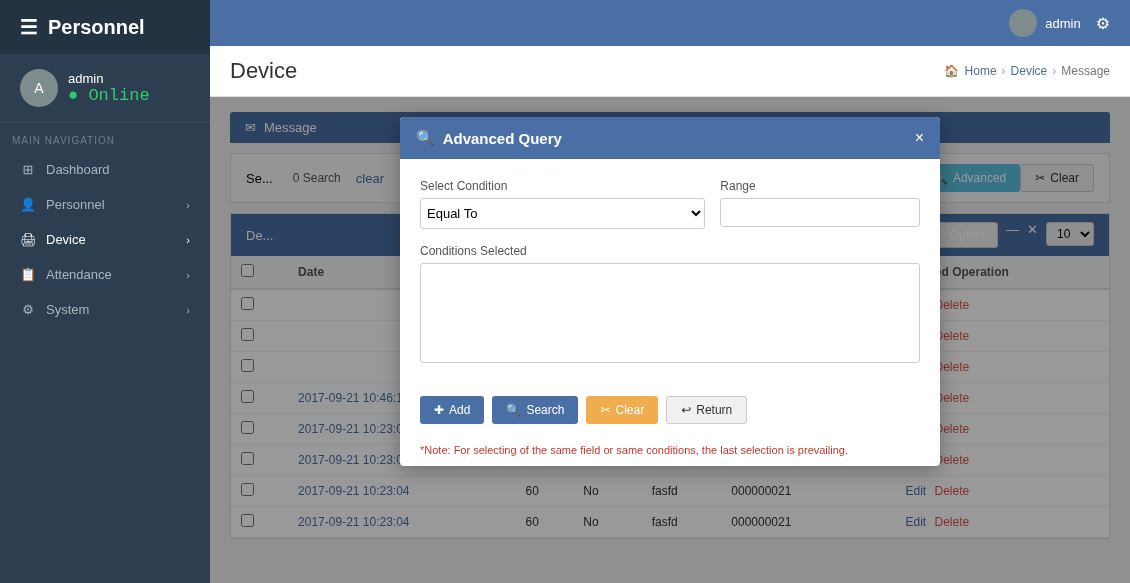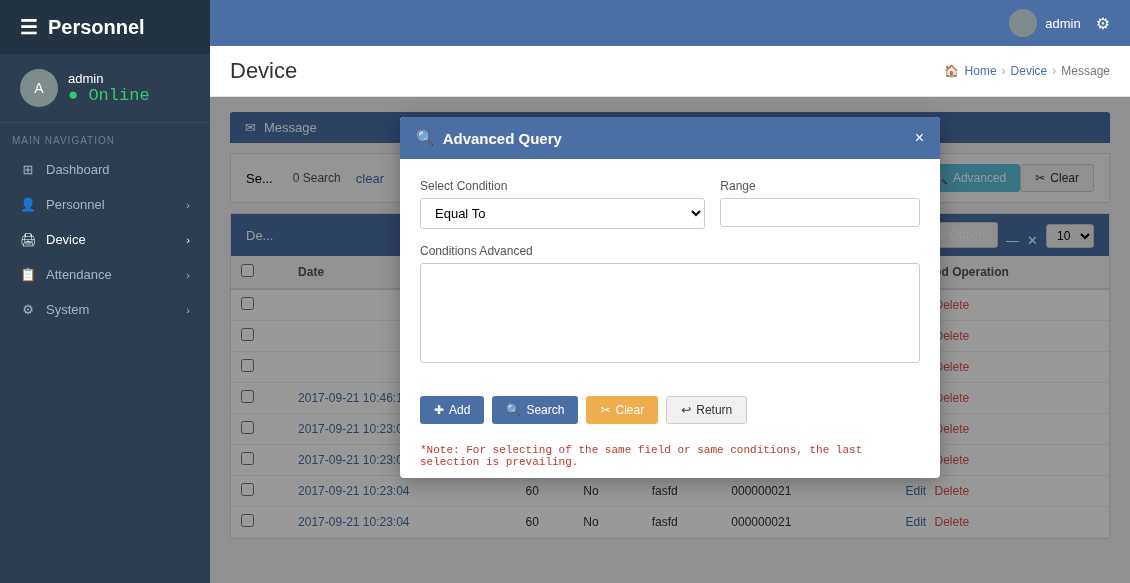--- a/index.html
+++ b/index.html
@@ -202,21 +202,21 @@
       border: 1px solid #ccc;
       border-radius: 3px;
       padding: 6px 10px;
       font-size: 13px;
       outline: none;
       width: 100%;
     }
     .form-select {
       border: 1px solid #ccc;
       border-radius: 3px;
-      padding: 6px 10px;
+      padding: 6px 2px;
       font-size: 13px;
       background: #fff;
       outline: none;
       width: 100%;
       cursor: pointer;
       appearance: auto;
     }
     .conditions-label { font-size: 12px; color: #555; margin-bottom: 5px; }
     .conditions-box {
       border: 1px solid #ccc;
@@ -231,26 +231,25 @@
     .modal-footer {
       padding: 10px 20px 15px;
       display: flex;
       gap: 8px;
       justify-content: flex-start;
     }
     .modal-note {
       padding: 5px 20px 10px;
       font-size: 11px;
       color: #c0392b;
-      font-family: Liberation Mono, monospace;
     }
 
     .page-options {
       display: flex;
-      align-items: flex-end;
+      align-items: flex-start;
       gap: 8px;
     }
     .page-select { padding: 3px 6px; border: 1px solid #ccc; border-radius: 3px; font-size: 12px; }
     .page-header-right { display: flex; align-items: center; gap: 10px; }
     .option-btn { padding: 5px 12px; background: #f0f0f0; border: 1px solid #ccc; border-radius: 3px; font-size: 12px; cursor: pointer; }
   </style>
 </head>
 <body>
 
 <div class="sidebar">
@@ -494,21 +493,21 @@
                 <option>Less Than</option>
                 <option>Contains</option>
               </select>
             </div>
             <div class="form-group" style="flex:0.7;">
               <label>Range</label>
               <input type="text" class="form-control" value="" style="">
             </div>
           </div>
           <div>
-            <div class="conditions-label">Conditions Advanced</div>
+            <div class="conditions-label">Conditions Selected</div>
             <textarea class="conditions-box" style=""></textarea>
           </div>
         </div>
         <div class="modal-footer">
           <button class="btn btn-primary">
             <span>✚</span>
             <span>Add</span>
           </button>
           <button class="btn btn-primary">
             <span>🔍</span>

